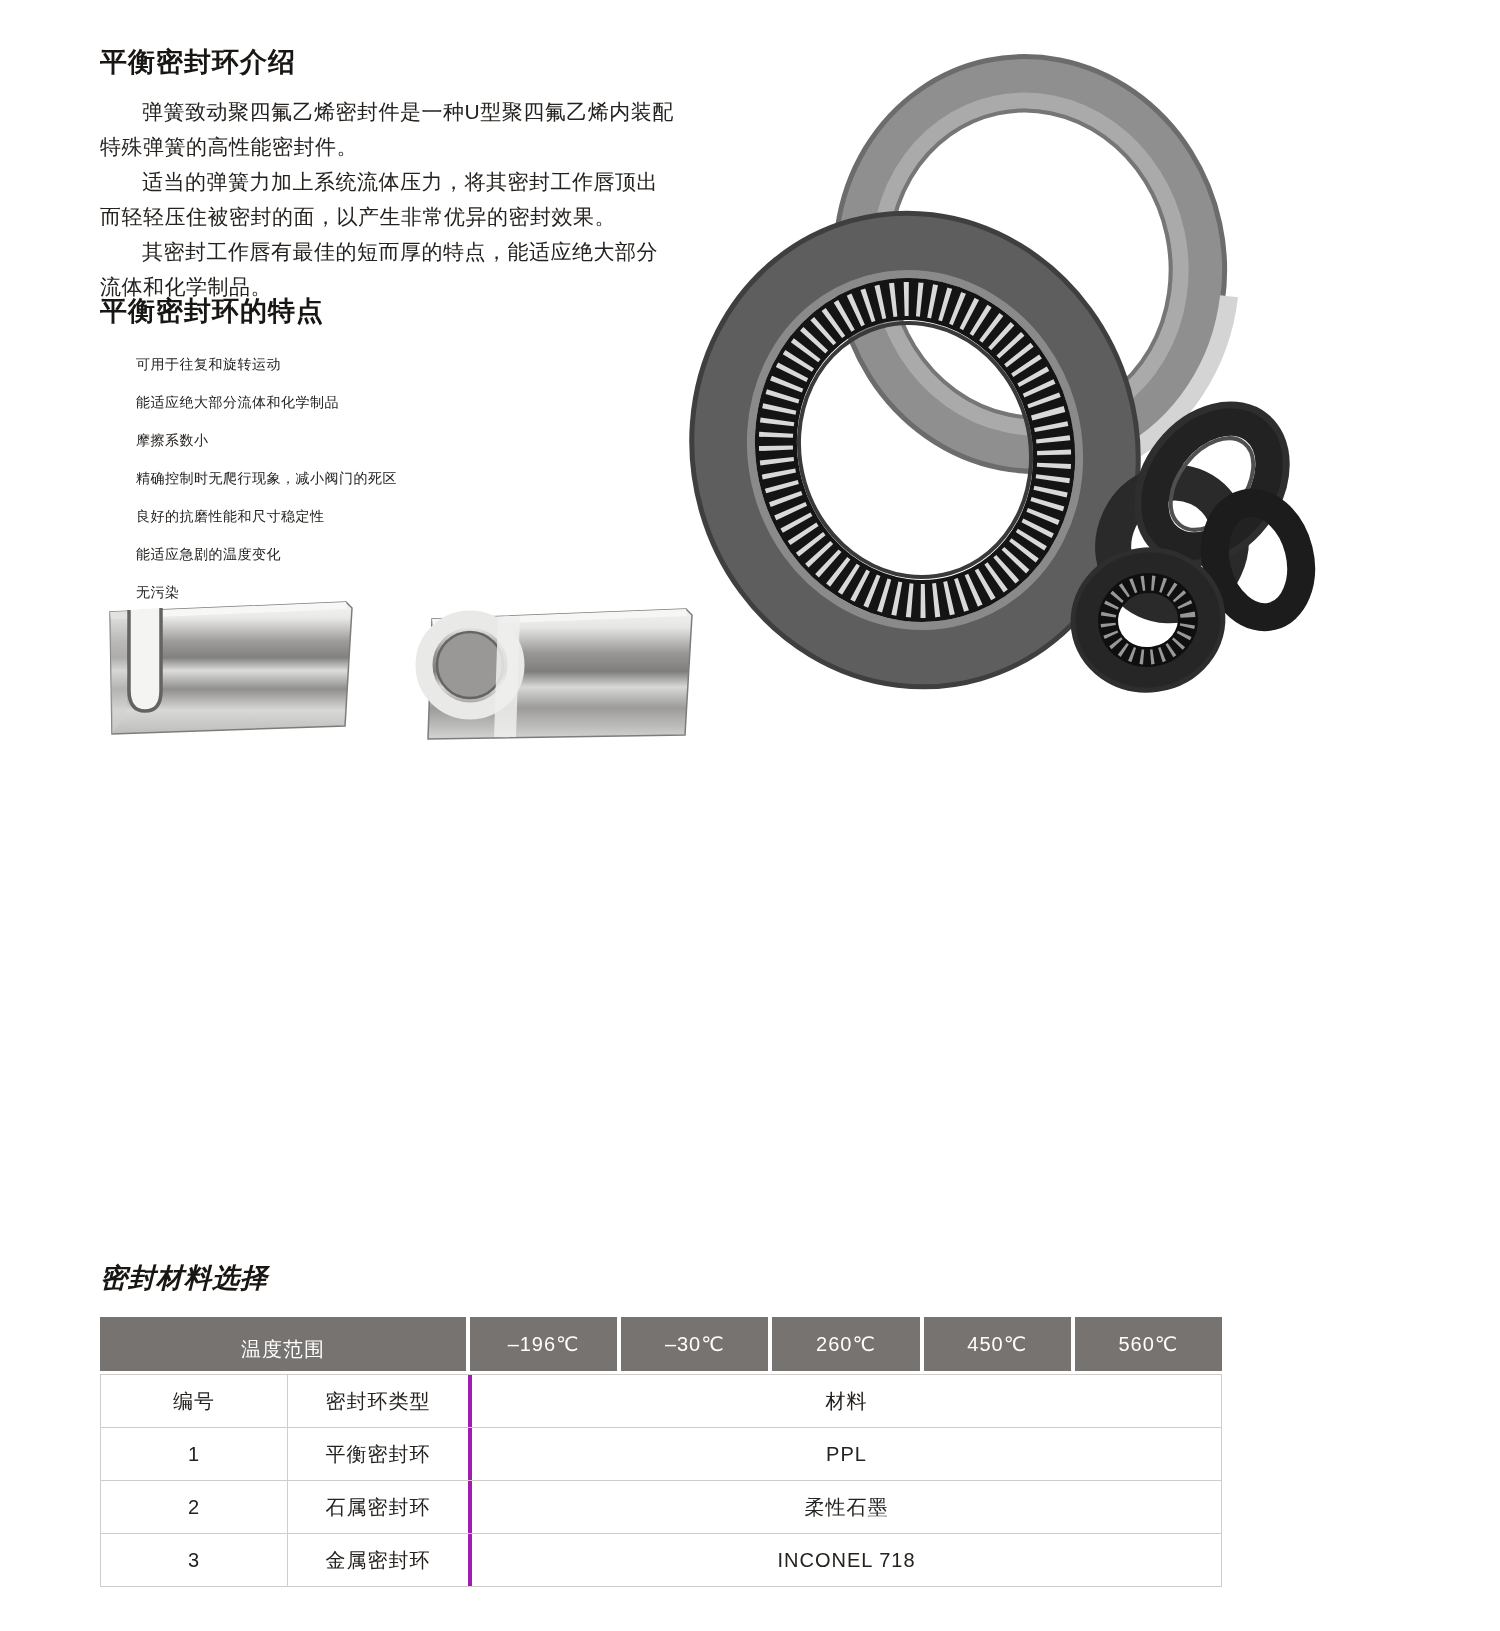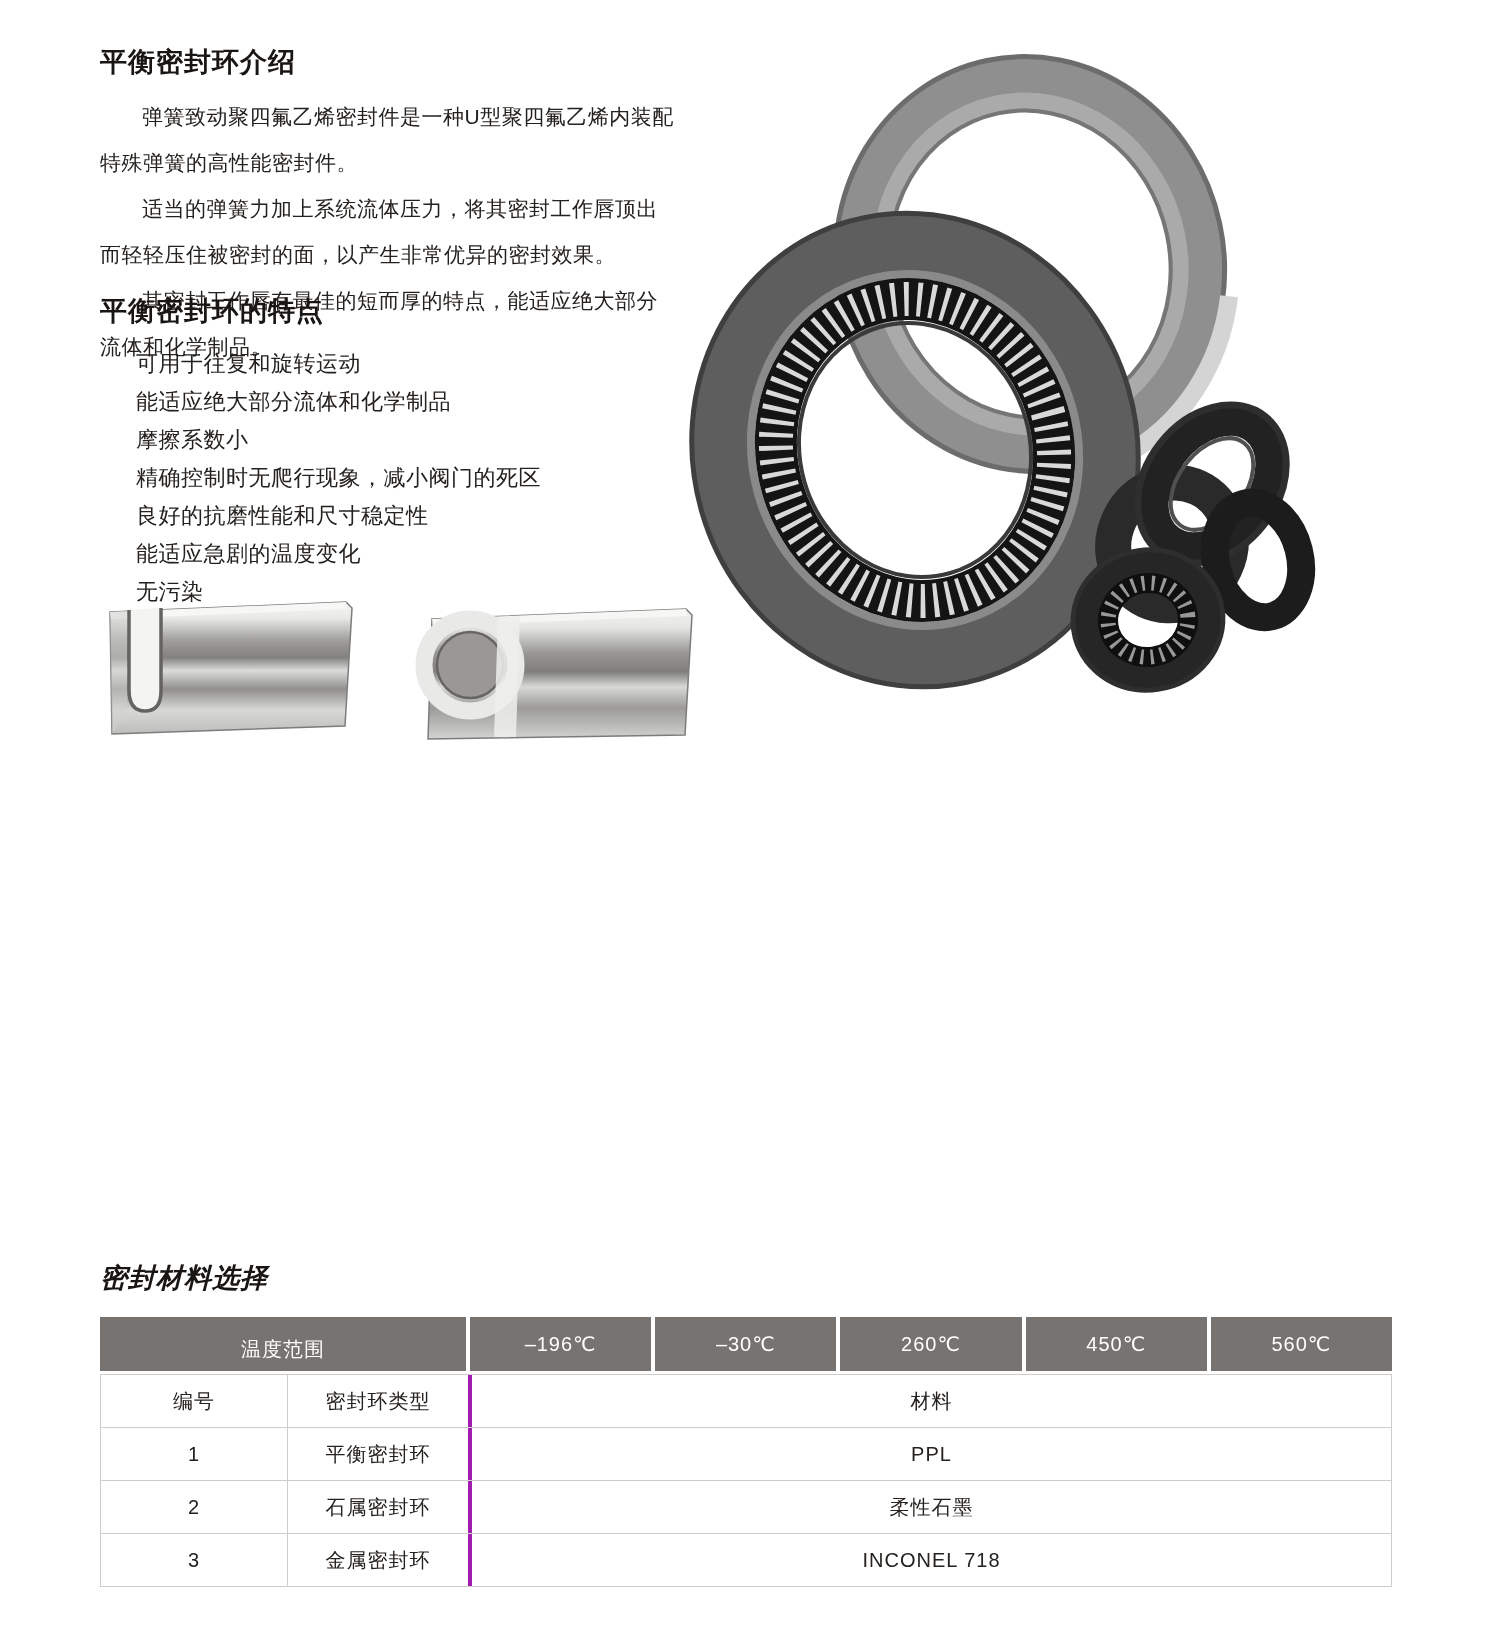--- a/index.html
+++ b/index.html
@@ -4,33 +4,33 @@
 <style>
   html,body{margin:0;padding:0;background:#ffffff;}
   body{font-family:"Liberation Sans","DejaVu Sans",sans-serif;color:#24211e;}
   .page{position:relative;width:1500px;height:1631px;background:#ffffff;overflow:hidden;}
   .abs{position:absolute;}
 
   h1,h2{font-size:27px;font-weight:bold;color:#181512;margin:0;letter-spacing:1px;}
 
   .intro{left:100px;top:44px;width:578px;}
   .intro h1{margin-bottom:14px;}
-  .intro p{font-size:21px;line-height:46px;text-indent:2em;margin:0;letter-spacing:.5px;}
+  .intro p{font-size:21px;line-height:35px;text-indent:2em;margin:0;letter-spacing:.5px;}
 
   .features{left:100px;top:293px;width:578px;}
-  .features ul{margin:16px 0 0 0;padding:0 0 0 36px;list-style:none;font-size:22px;line-height:38px;letter-spacing:.5px;}
+  .features ul{margin:16px 0 0 0;padding:0 0 0 36px;list-style:none;font-size:14px;line-height:38px;letter-spacing:.5px;}
 
   .diagram-a{left:96px;top:598px;}
   .diagram-b{left:398px;top:603px;}
   .photo{left:680px;top:52px;}
 
   .materials{left:100px;top:1260px;width:1316px;}
   .materials h2{margin-bottom:21px;font-style:italic;}
 
-  .seal-table{width:1292px;}
+  .seal-table{width:1122px;}
   .thead{display:flex;gap:4px;height:54px;}
   .thead .hcell{background:#767371;color:#ffffff;font-size:20px;display:flex;align-items:center;justify-content:center;letter-spacing:1px;}
   .hcell-range{flex:0 0 366px;align-items:flex-start;padding-top:10px;box-sizing:border-box;}
   .hcell-temp{flex:1;}
   .tbody{margin-top:3px;border:1px solid #cfccca;}
   .trow{display:flex;height:52px;border-bottom:1px solid #cfccca;font-size:20px;letter-spacing:1px;}
   .trow:last-child{border-bottom:none;}
   .c1{flex:0 0 186px;border-right:1px solid #cfccca;display:flex;align-items:center;justify-content:center;}
   .c2{flex:0 0 180px;border-right:4px solid #a21caf;display:flex;align-items:center;justify-content:center;}
   .c3{flex:1;display:flex;align-items:center;justify-content:center;}

